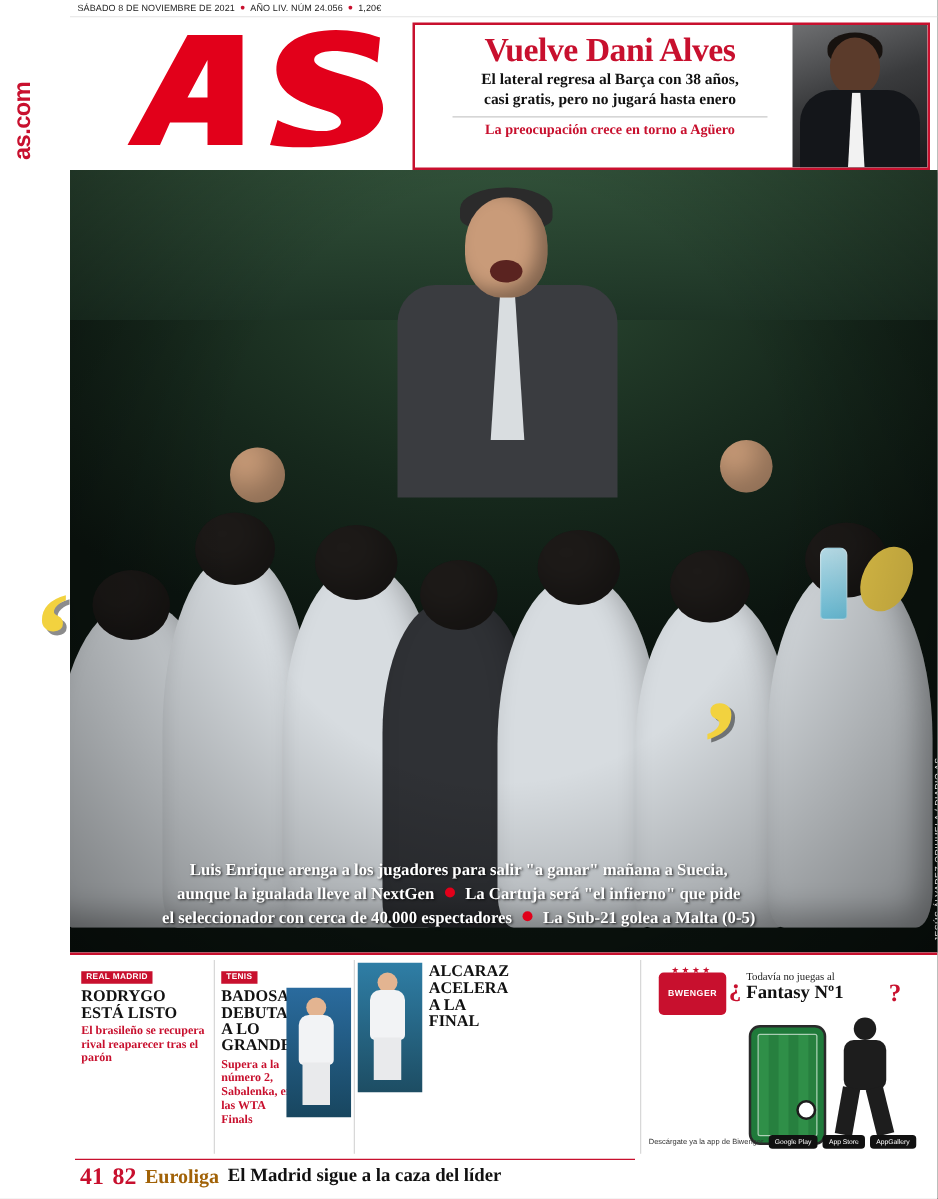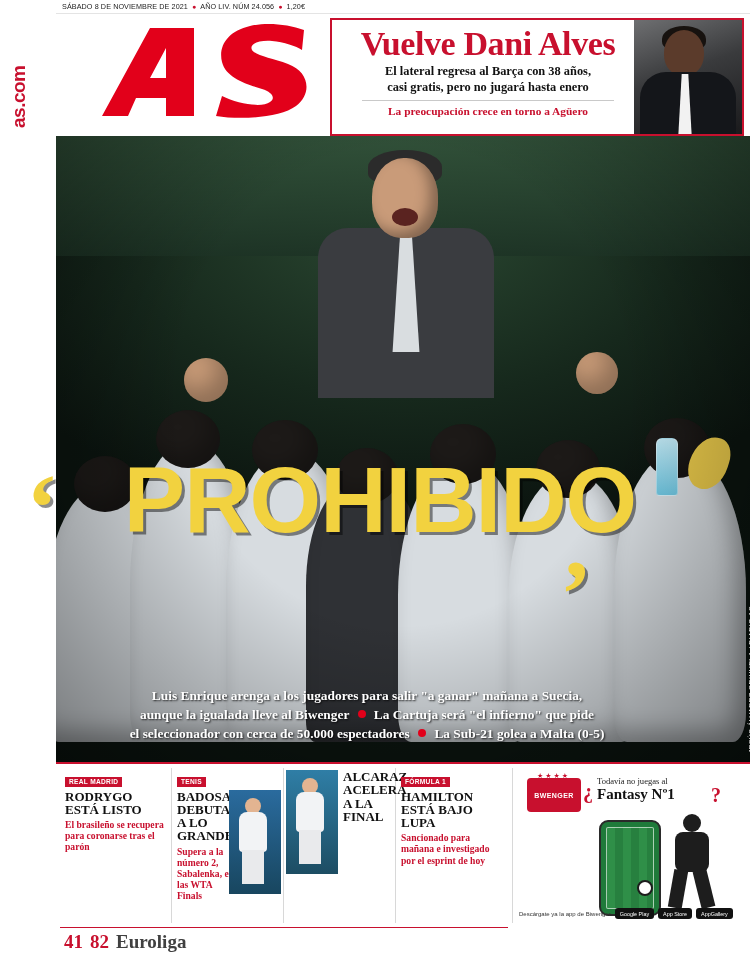--- a/index.html
+++ b/index.html
@@ -113,21 +113,21 @@
   }
   .promo-text {
     position: absolute;
     left: 8px; top: 6px;
     width: 296px;
     text-align: center;
   }
   .promo-title {
     font-family: "Liberation Serif", serif;
     font-weight: bold;
-    font-size: 34px;
+    font-size: 27px;
     color: #c8102e;
     line-height: 1.05;
     letter-spacing: -0.4px;
   }
   .promo-sub {
     font-family: "Liberation Serif", serif;
     font-weight: bold;
     font-size: 12.4px;
     color: #111;
     line-height: 1.28;
@@ -439,22 +439,22 @@
   }
   .score {
     font-family: "Liberation Serif", serif;
     font-weight: bold;
     font-size: 19px;
     color: #c8102e;
   }
   .euro-label {
     font-family: "Liberation Serif", serif;
     font-weight: bold;
-    font-size: 19px;
-    color: #404040;
+    font-size: 16px;
+    color: #a16207;
   }
   .euro-text {
     font-family: "Liberation Serif", serif;
     font-weight: bold;
     font-size: 15px;
     color: #111;
   }
 </style>
 </head>
 <body>
@@ -530,42 +530,41 @@
     </div>
 
     <div class="bottle"></div>
     <div class="banana"></div>
     <div class="photo-vignette"></div>
     <div class="photo-credit">JESÚS ÁLVAREZ ORIHUELA / DIARIO AS</div>
   </div>
 
   <div class="quote-open">‘</div>
   <div class="headline">
-    <div class="line">PROHIBIDO</div>
   </div>
   <div class="quote-close">’</div>
 
   <div class="summary">
     <span>Luis Enrique arenga a los jugadores para salir "a ganar" mañana a Suecia,</span><br>
-    <span>aunque la igualada lleve al Biwenger</span>
+    <span>aunque la igualada lleve al NextGen</span>
     <span class="bullet"></span>
     <span>La Cartuja será "el infierno" que pide</span><br>
-    <span>el seleccionador con cerca de 50.000 espectadores</span>
+    <span>el seleccionador con cerca de 40.000 espectadores</span>
     <span class="bullet"></span>
     <span>La Sub-21 golea a Malta (0-5)</span>
   </div>
 
   <div class="bottom">
 
     <div class="cols">
 
       <div class="col">
         <span class="tag">REAL MADRID</span>
         <h3>RODRYGO ESTÁ LISTO</h3>
-        <p>El brasileño se recupera para coronarse tras el parón</p>
+        <p>El brasileño se recupera rival reaparecer tras el parón</p>
       </div>
 
       <div class="col">
         <span class="tag">TENIS</span>
         <h3 style="width:58px">BADOSA DEBUTA A LO GRANDE</h3>
         <p style="width:58px">Supera a la número 2, Sabalenka, en las WTA Finals</p>
         <div class="thumb t1">
           <div class="thumb-tennis-bg"></div>
           <div class="fig-head"></div>
           <div class="fig-body"></div>
@@ -578,25 +577,20 @@
           <div class="thumb-tennis2-bg"></div>
           <div class="fig-head"></div>
           <div class="fig-body"></div>
           <div class="fig-legs"></div>
         </div>
         <div style="margin-left:54px">
           <h3>ALCARAZ ACELERA A LA FINAL</h3>
         </div>
       </div>
 
-      <div class="col">
-        <span class="tag">FÓRMULA 1</span>
-        <h3>HAMILTON ESTÁ BAJO LUPA</h3>
-        <p>Sancionado para mañana e investigado por el esprint de hoy</p>
-      </div>
 
     </div>
 
     <div class="promo-right">
       <div class="bw-stars">★★★★</div>
       <div class="bw-logo">BWENGER</div>
       <div class="qmark q1">¿</div>
       <div class="l1">Todavía no juegas al</div>
       <div class="l2">Fantasy Nº1</div>
       <div class="qmark q2">?</div>
@@ -617,16 +611,17 @@
         <span class="store-badge">Google Play</span>
         <span class="store-badge">App Store</span>
         <span class="store-badge">AppGallery</span>
       </div>
     </div>
 
     <div class="euroliga">
       <span class="score">41</span>
       <span class="score">82</span>
       <span class="euro-label">Euroliga</span>
+      <span class="euro-text">El Madrid sigue a la caza del líder</span>
     </div>
 
   </div>
 </div>
 
 </body></html>

